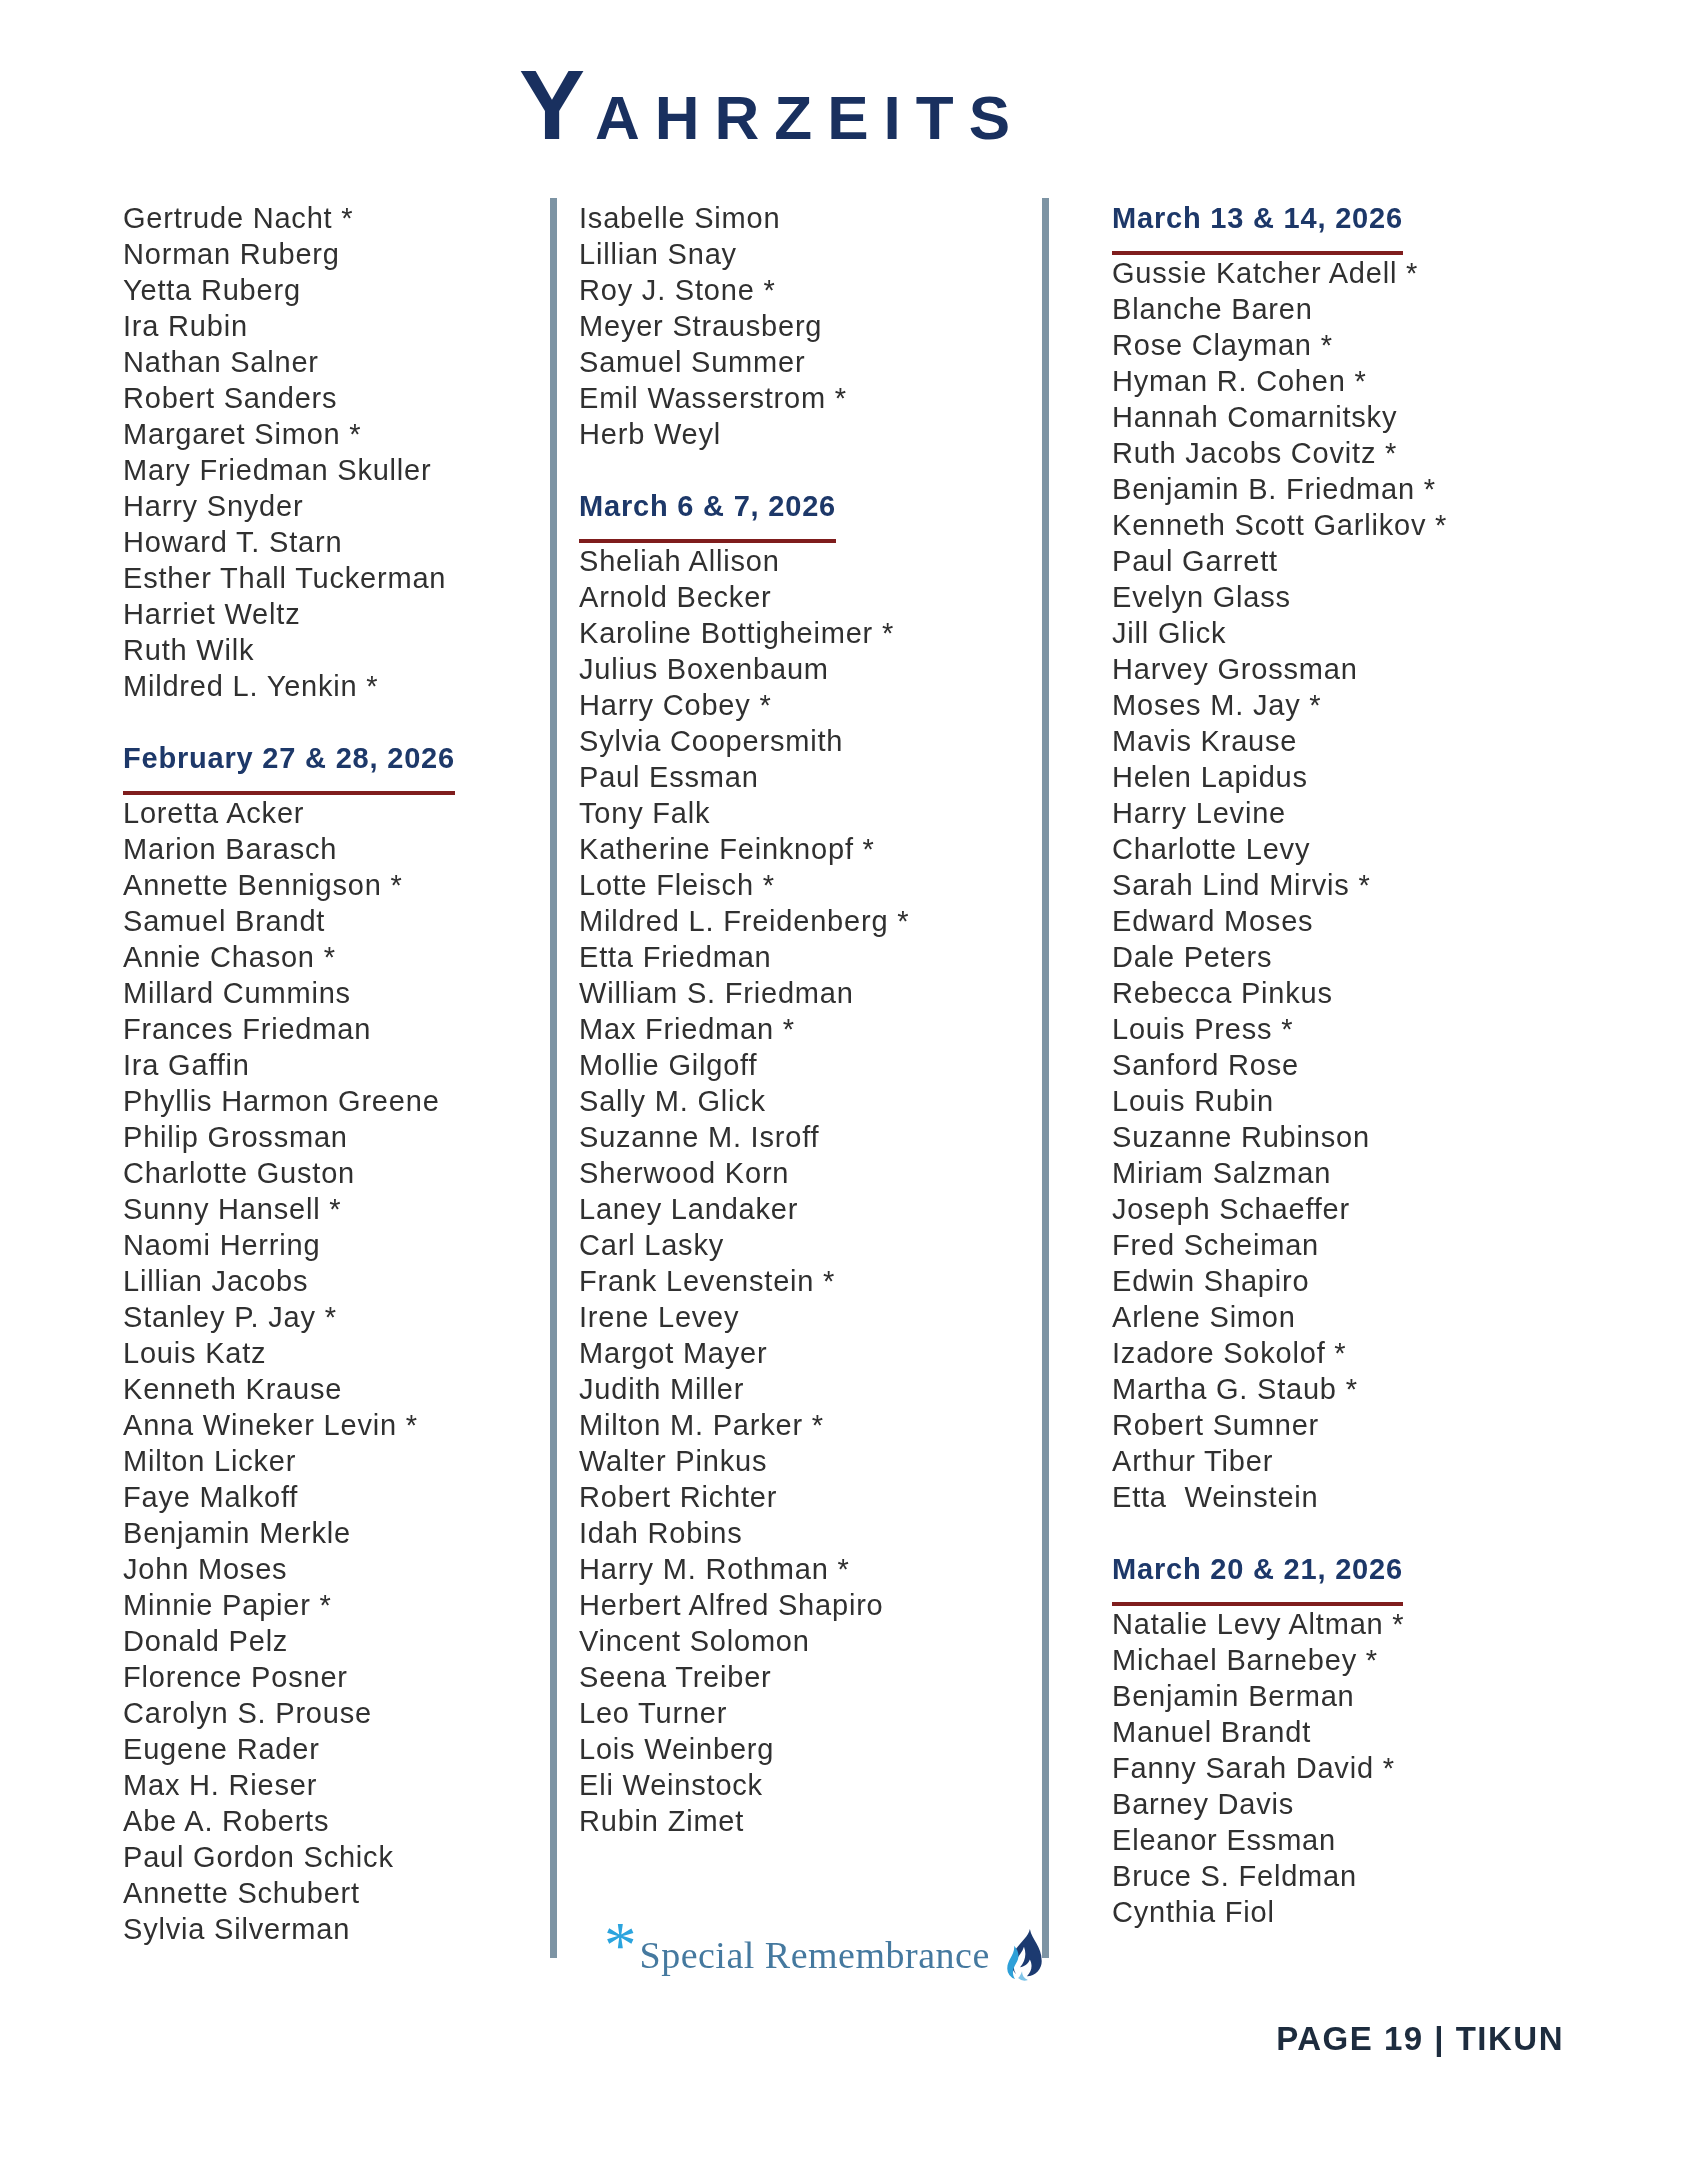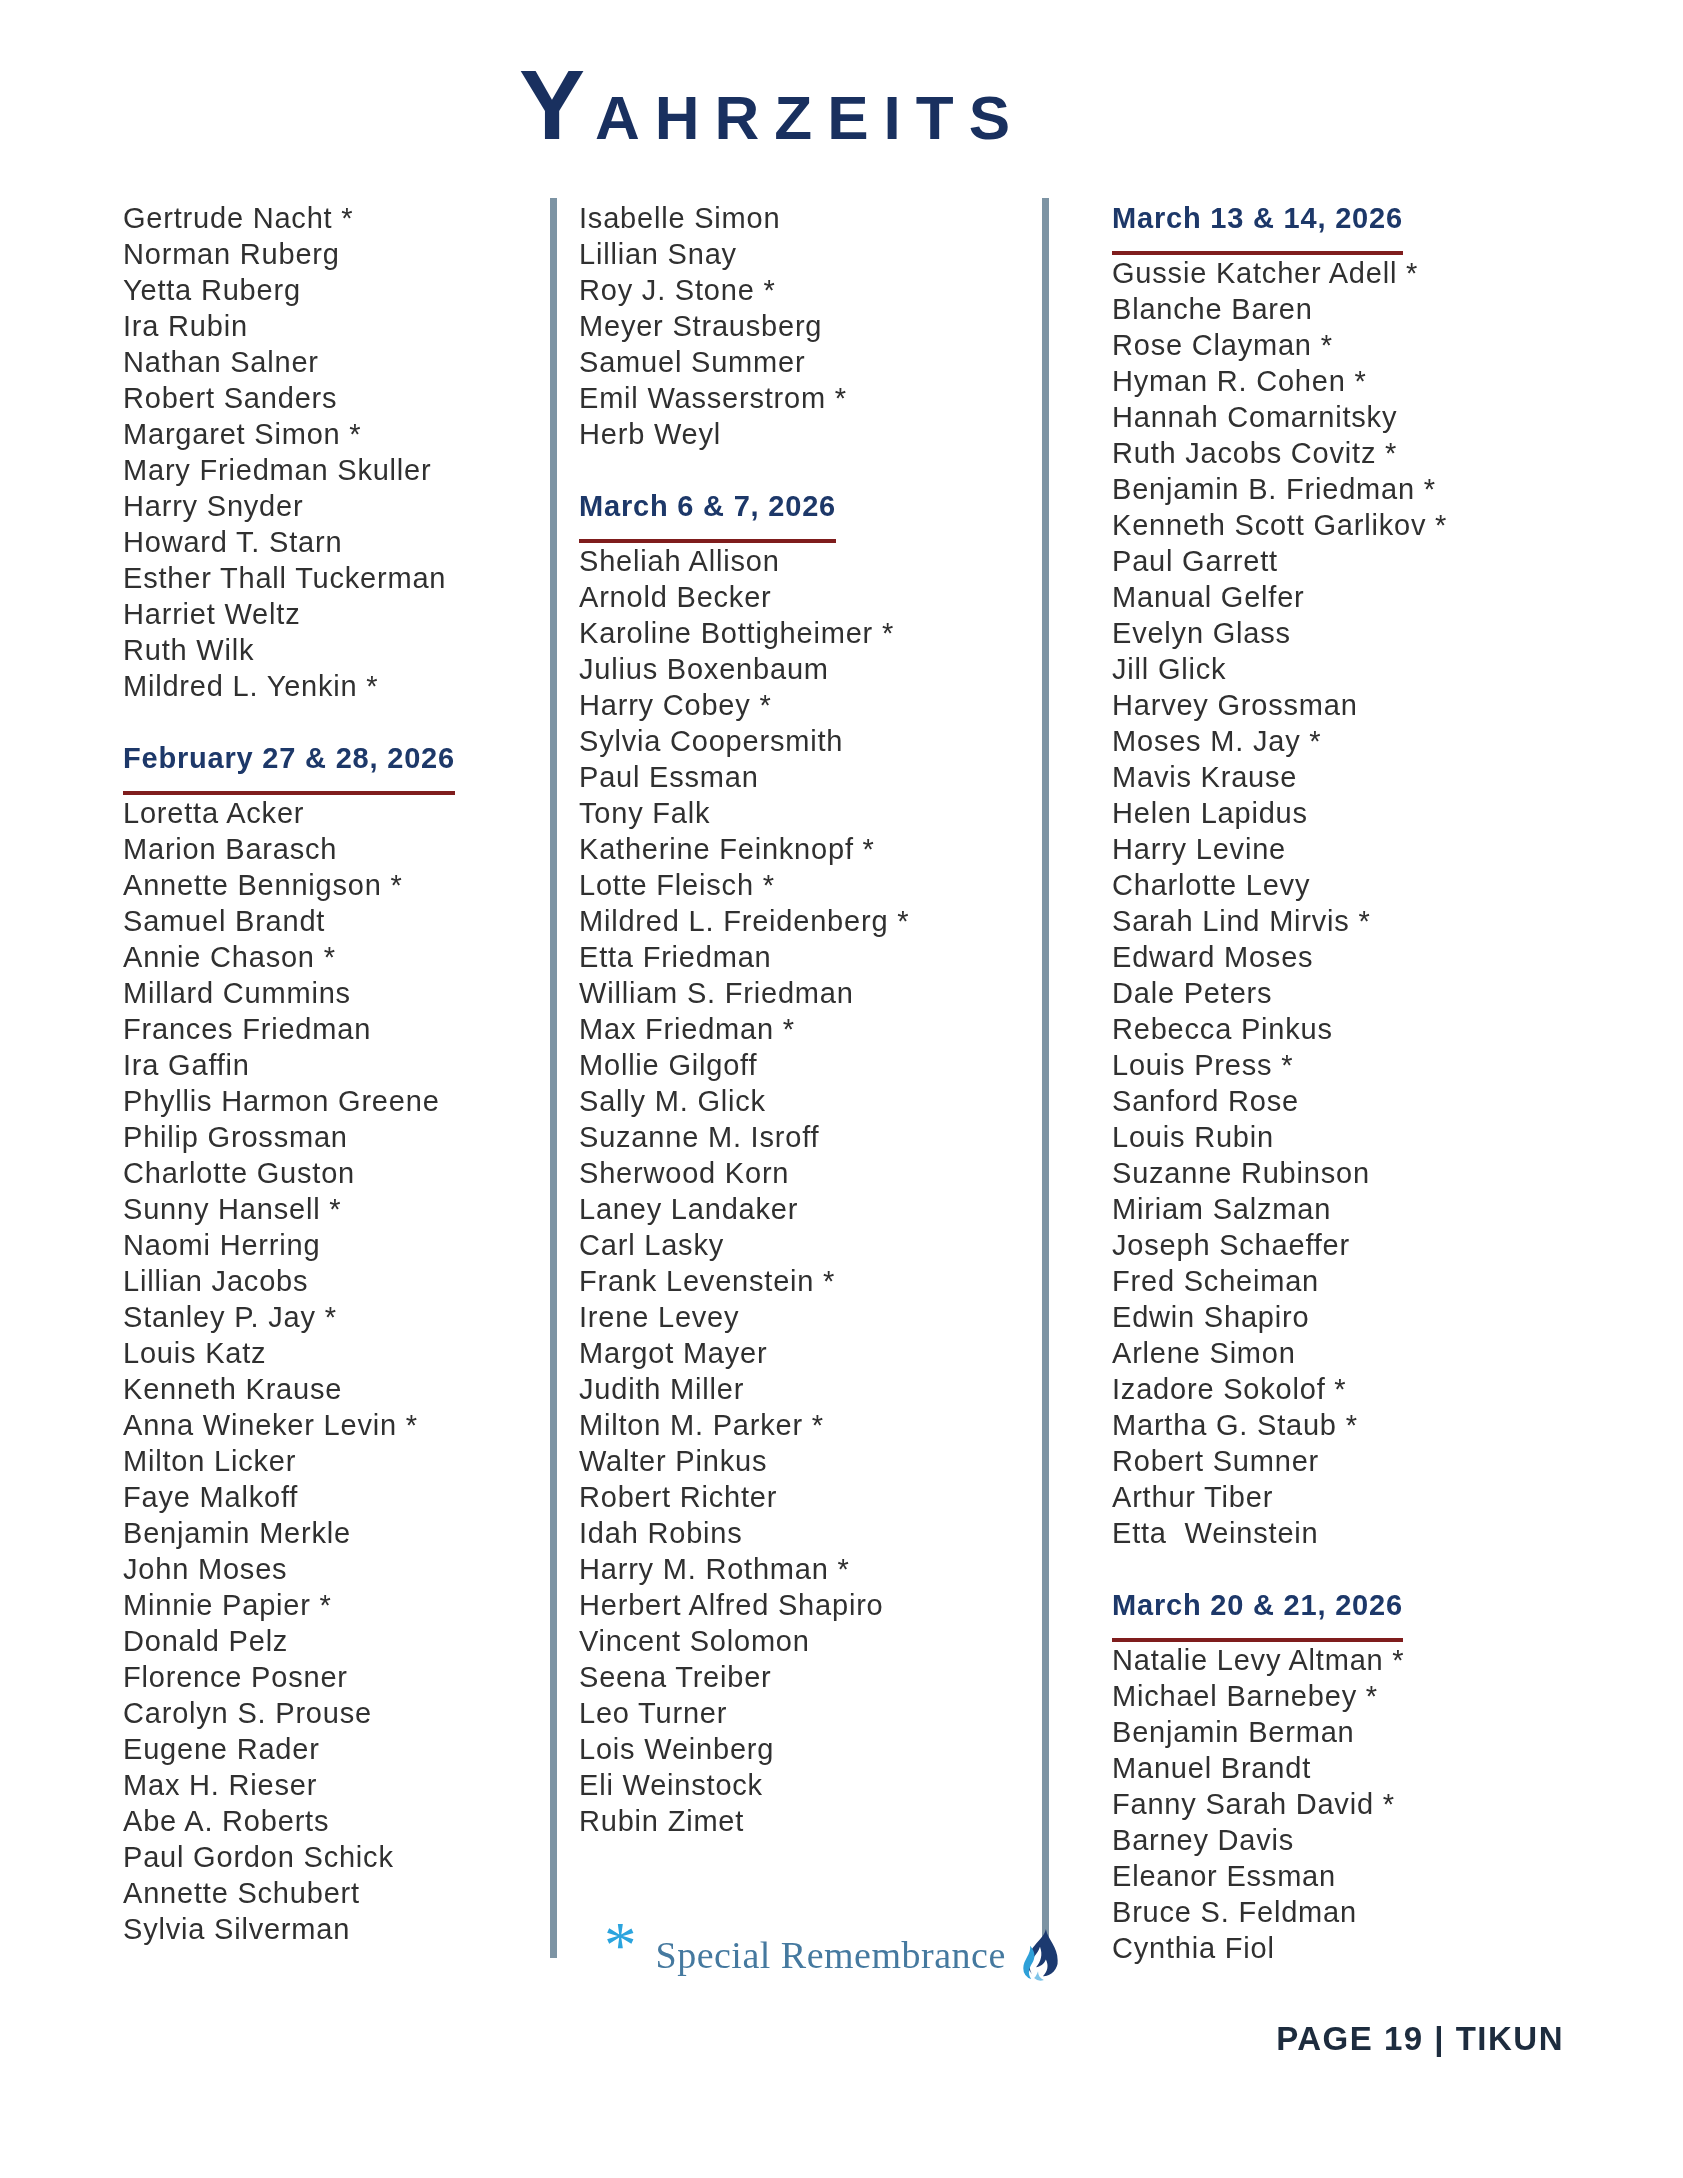--- a/index.html
+++ b/index.html
@@ -75,21 +75,21 @@
     line-height:1;
     color:#2ba4de;
     align-self:flex-start;
     margin-top:-6px;
   }
   .legend-label{
     font-family:"Liberation Serif", serif;
     font-size:38px;
     color:#45799f;
     letter-spacing:0.5px;
-    margin-left:19px;
+    margin-left:3px;
   }
   .flame{margin-left:12px;margin-top:6px;}
   .footer{
     position:absolute;
     top:2020px;right:119px;
     font-size:33px;
     font-weight:700;
     letter-spacing:1.5px;
     color:#1d2c3e;
   }
@@ -202,21 +202,20 @@
       <div class="date-header-wrap"><span class="date-header">March 13 &amp; 14, 2026</span></div>
       <div class="name-row">Gussie Katcher Adell *</div>
       <div class="name-row">Blanche Baren</div>
       <div class="name-row">Rose Clayman *</div>
       <div class="name-row">Hyman R. Cohen *</div>
       <div class="name-row">Hannah Comarnitsky</div>
       <div class="name-row">Ruth Jacobs Covitz *</div>
       <div class="name-row">Benjamin B. Friedman *</div>
       <div class="name-row">Kenneth Scott Garlikov *</div>
       <div class="name-row">Paul Garrett</div>
-      <div class="name-row">Manual Gelfer</div>
       <div class="name-row">Evelyn Glass</div>
       <div class="name-row">Jill Glick</div>
       <div class="name-row">Harvey Grossman</div>
       <div class="name-row">Moses M. Jay *</div>
       <div class="name-row">Mavis Krause</div>
       <div class="name-row">Helen Lapidus</div>
       <div class="name-row">Harry Levine</div>
       <div class="name-row">Charlotte Levy</div>
       <div class="name-row">Sarah Lind Mirvis *</div>
       <div class="name-row">Edward Moses</div>

